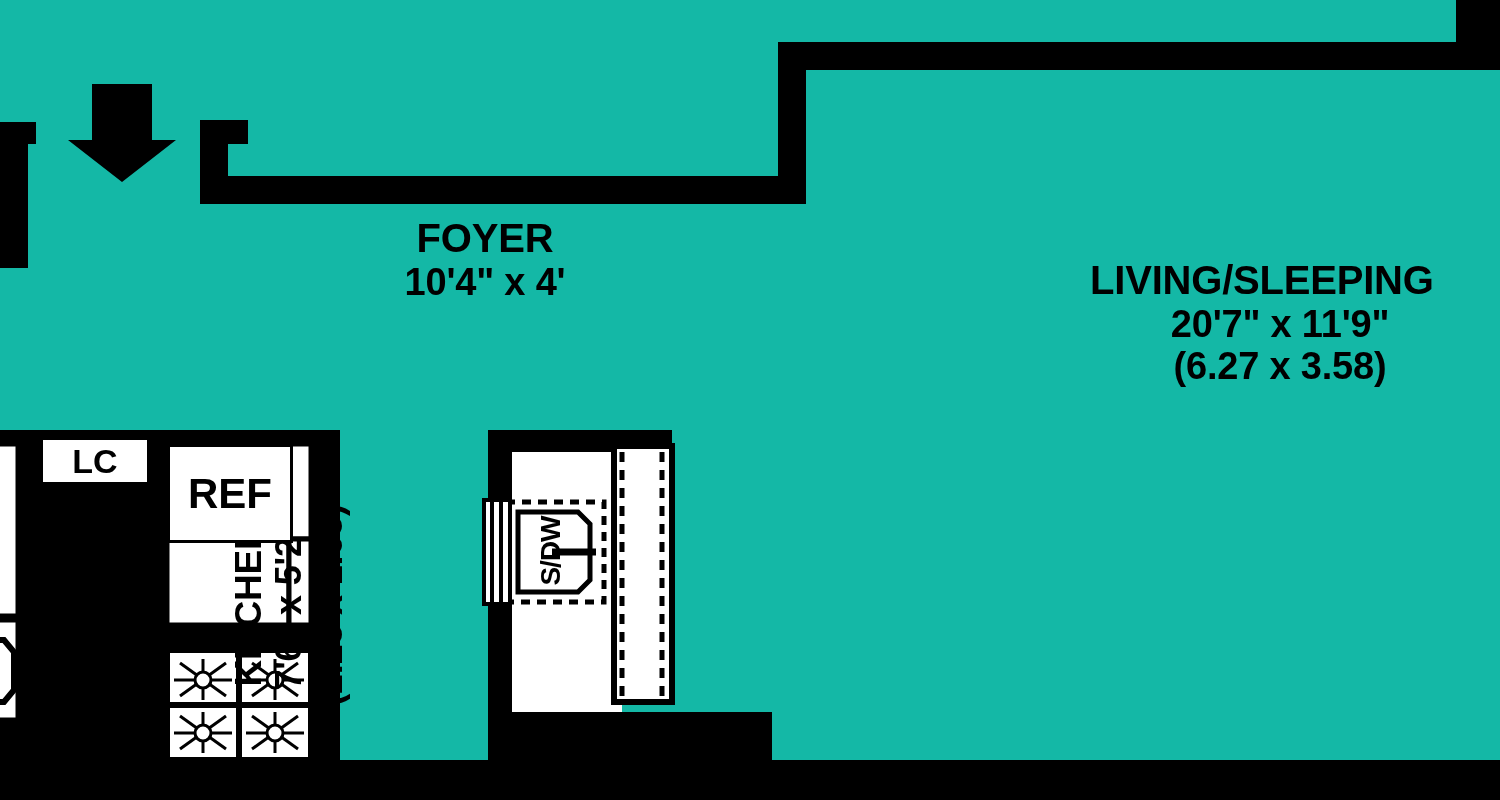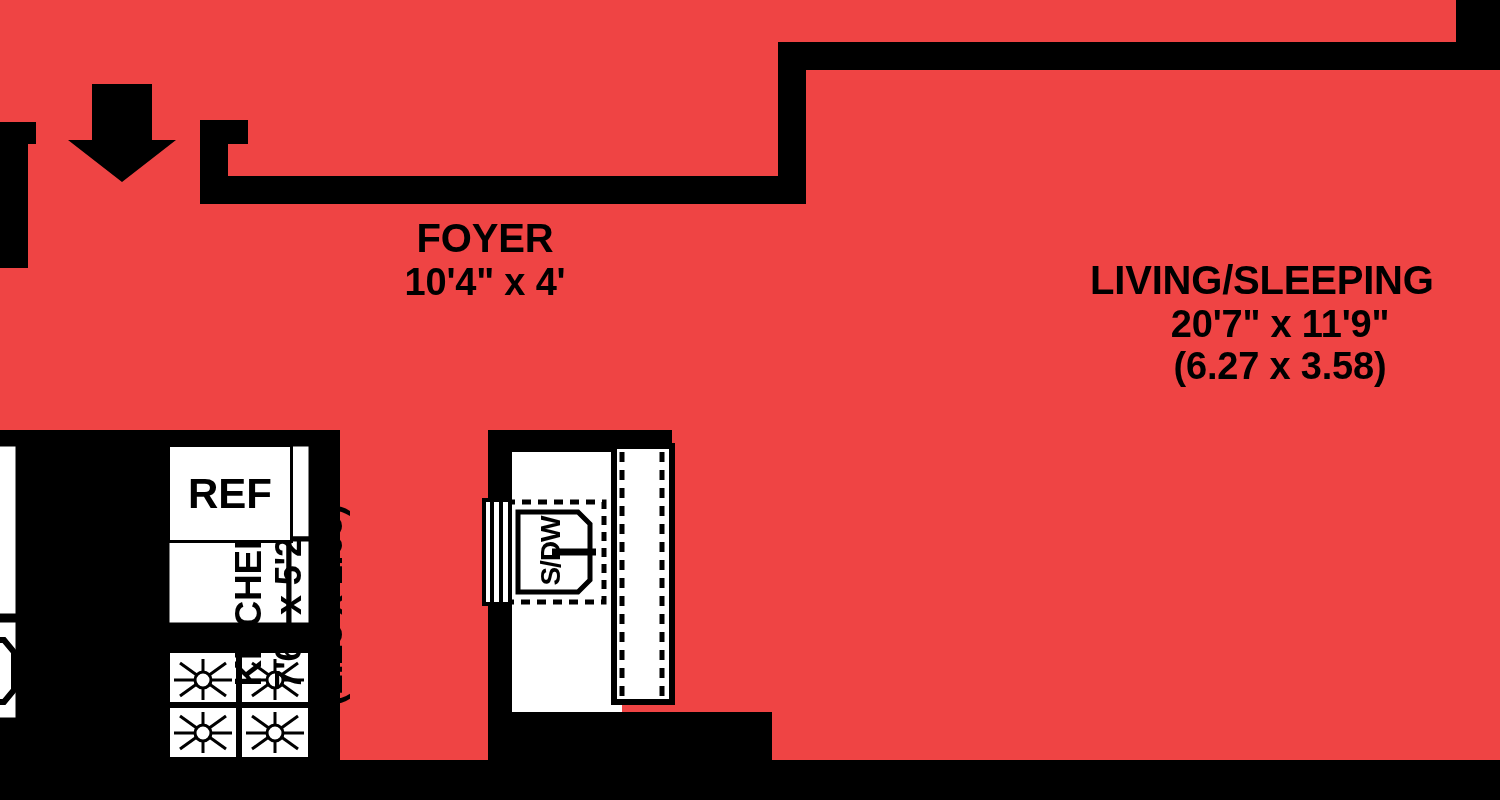--- a/index.html
+++ b/index.html
@@ -7,21 +7,21 @@
     padding: 0;
     background: #ffffff;
   }
   body {
     font-family: "Liberation Sans", sans-serif;
   }
   #plan {
     position: relative;
     width: 1500px;
     height: 800px;
-    background: #ef4444;
+    background: #14b8a6;
     overflow: hidden;
   }
   .svg-layer {
     position: absolute;
     left: 0;
     top: 0;
     width: 1500px;
     height: 800px;
   }
   .label {
@@ -252,18 +252,19 @@
     <span class="room-dim">20'7" x 11'9"</span>
     <span class="room-dim-metric">(6.27 x 3.58)</span>
   </div>
 
   <div class="label room-label" id="kitchen-label">
     <span class="room-name">KITCHEN</span>
     <span class="room-dim">7'6" x 5'2"</span>
     <span class="room-dim-metric">(2.28 x 1.65)</span>
   </div>
 
+  <div class="box-label" id="lc-box">LC</div>
 
   <div class="box-label" id="ref-box">REF</div>
 
   <div id="sdw-label">S/DW</div>
 
 </div>
 
 </body></html>

